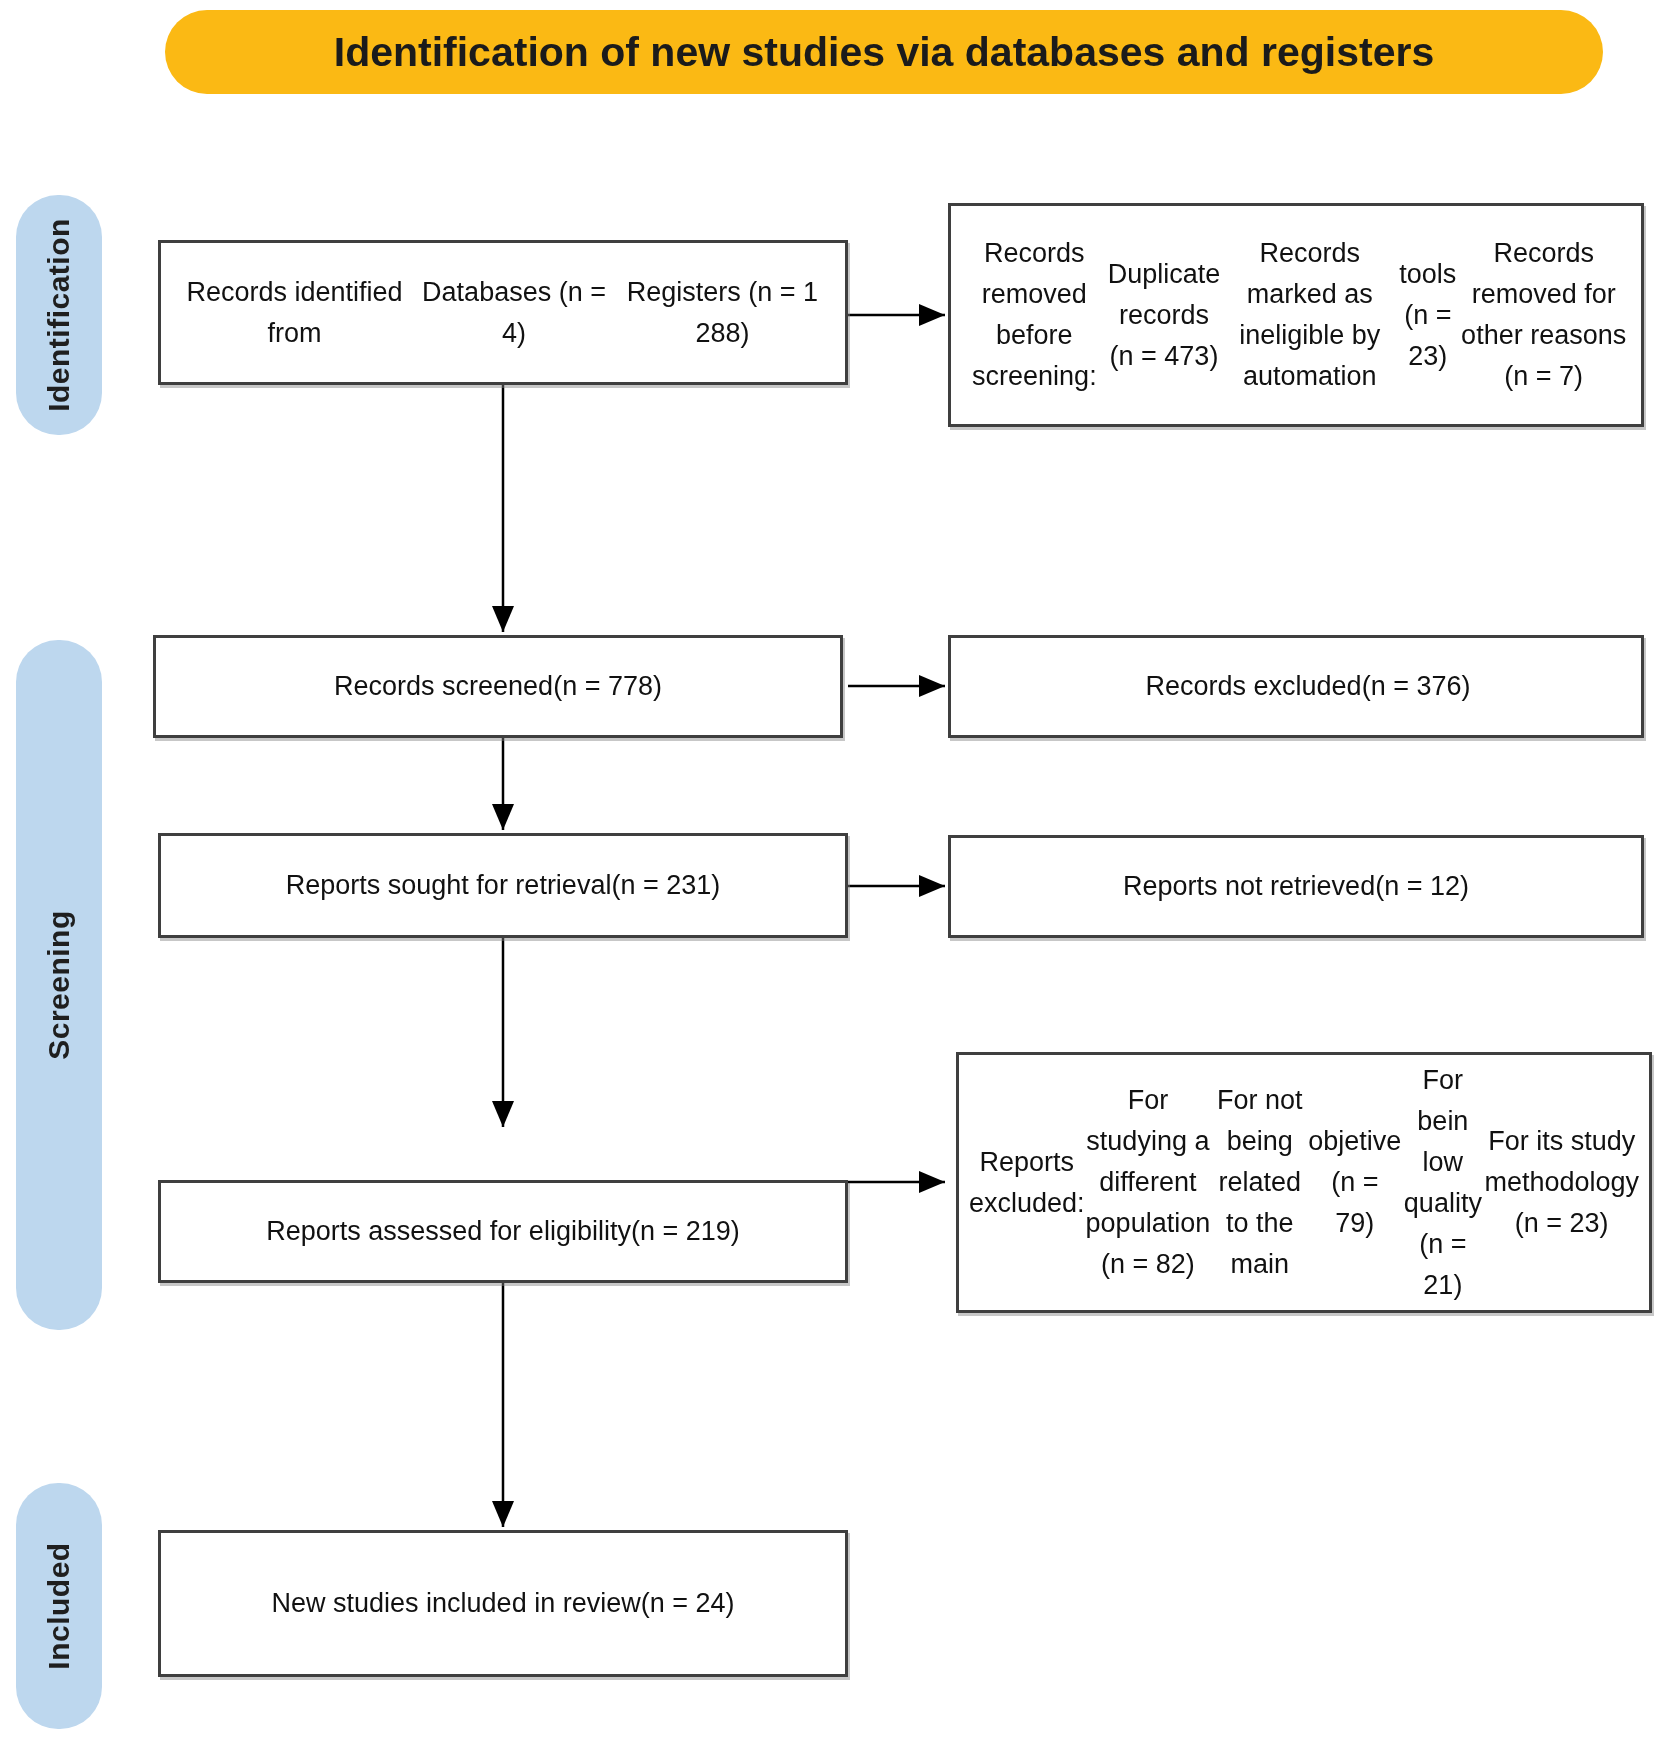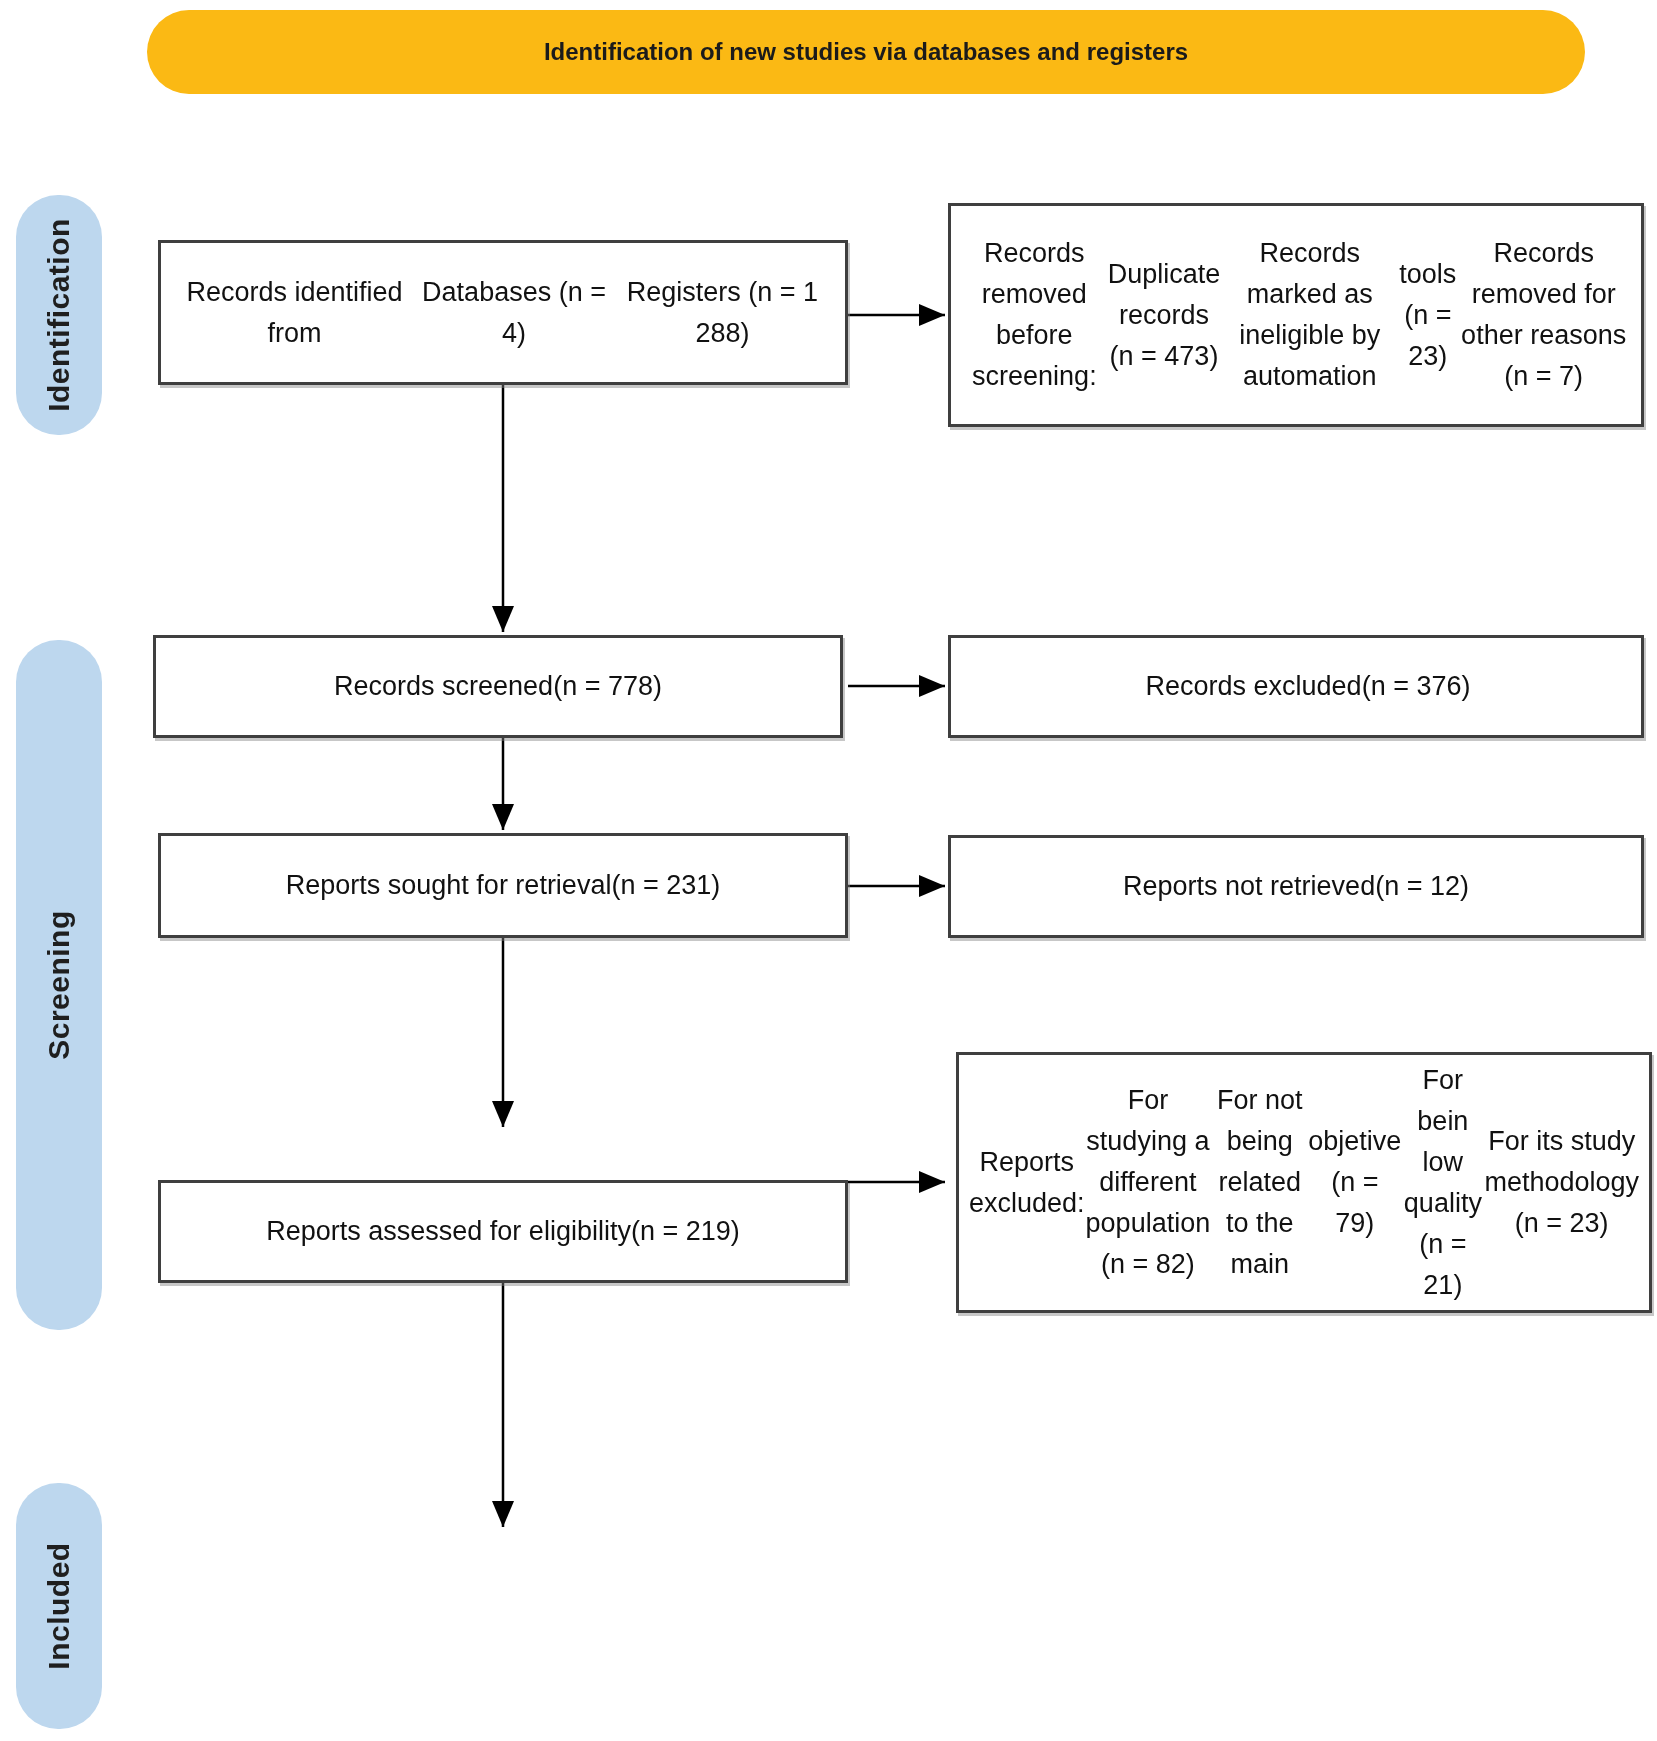--- a/index.html
+++ b/index.html
@@ -11,30 +11,30 @@
   .canvas {
     position: relative;
     width: 1657px;
     height: 1741px;
     background: #ffffff;
     overflow: hidden;
     color: #121212;
   }
   .banner {
     position: absolute;
-    left: 147px;
+    left: 165px;
     top: 10px;
     width: 1438px;
     height: 84px;
     background: var(--banner-bg, #FBB914);
     border-radius: 42px;
     display: flex;
     align-items: center;
     justify-content: center;
-    font-size: 24px;
+    font-size: 41px;
     font-weight: 700;
     color: #1b1b1b;
   }
   .stage-pill {
     position: absolute;
     left: 16px;
     width: 86px;
     background: var(--stage-bg, #BDD7EE);
     border-radius: 42px;
     display: flex;
@@ -168,14 +168,18 @@
 
   <div class="box" id="box-reports-excluded">
     <div>Reports excluded:</div>
     <div>For studying a different population (n = 82)</div>
     <div>For not being related to the main</div>
     <div>objetive (n = 79)</div>
     <div>For bein low quality (n = 21)</div>
     <div>For its study methodology (n = 23)</div>
   </div>
 
+  <div class="box" id="box-new-studies-included">
+    <div>New studies included in review</div>
+    <div>(n = 24)</div>
+  </div>
 
 </div>
 
 </body></html>

